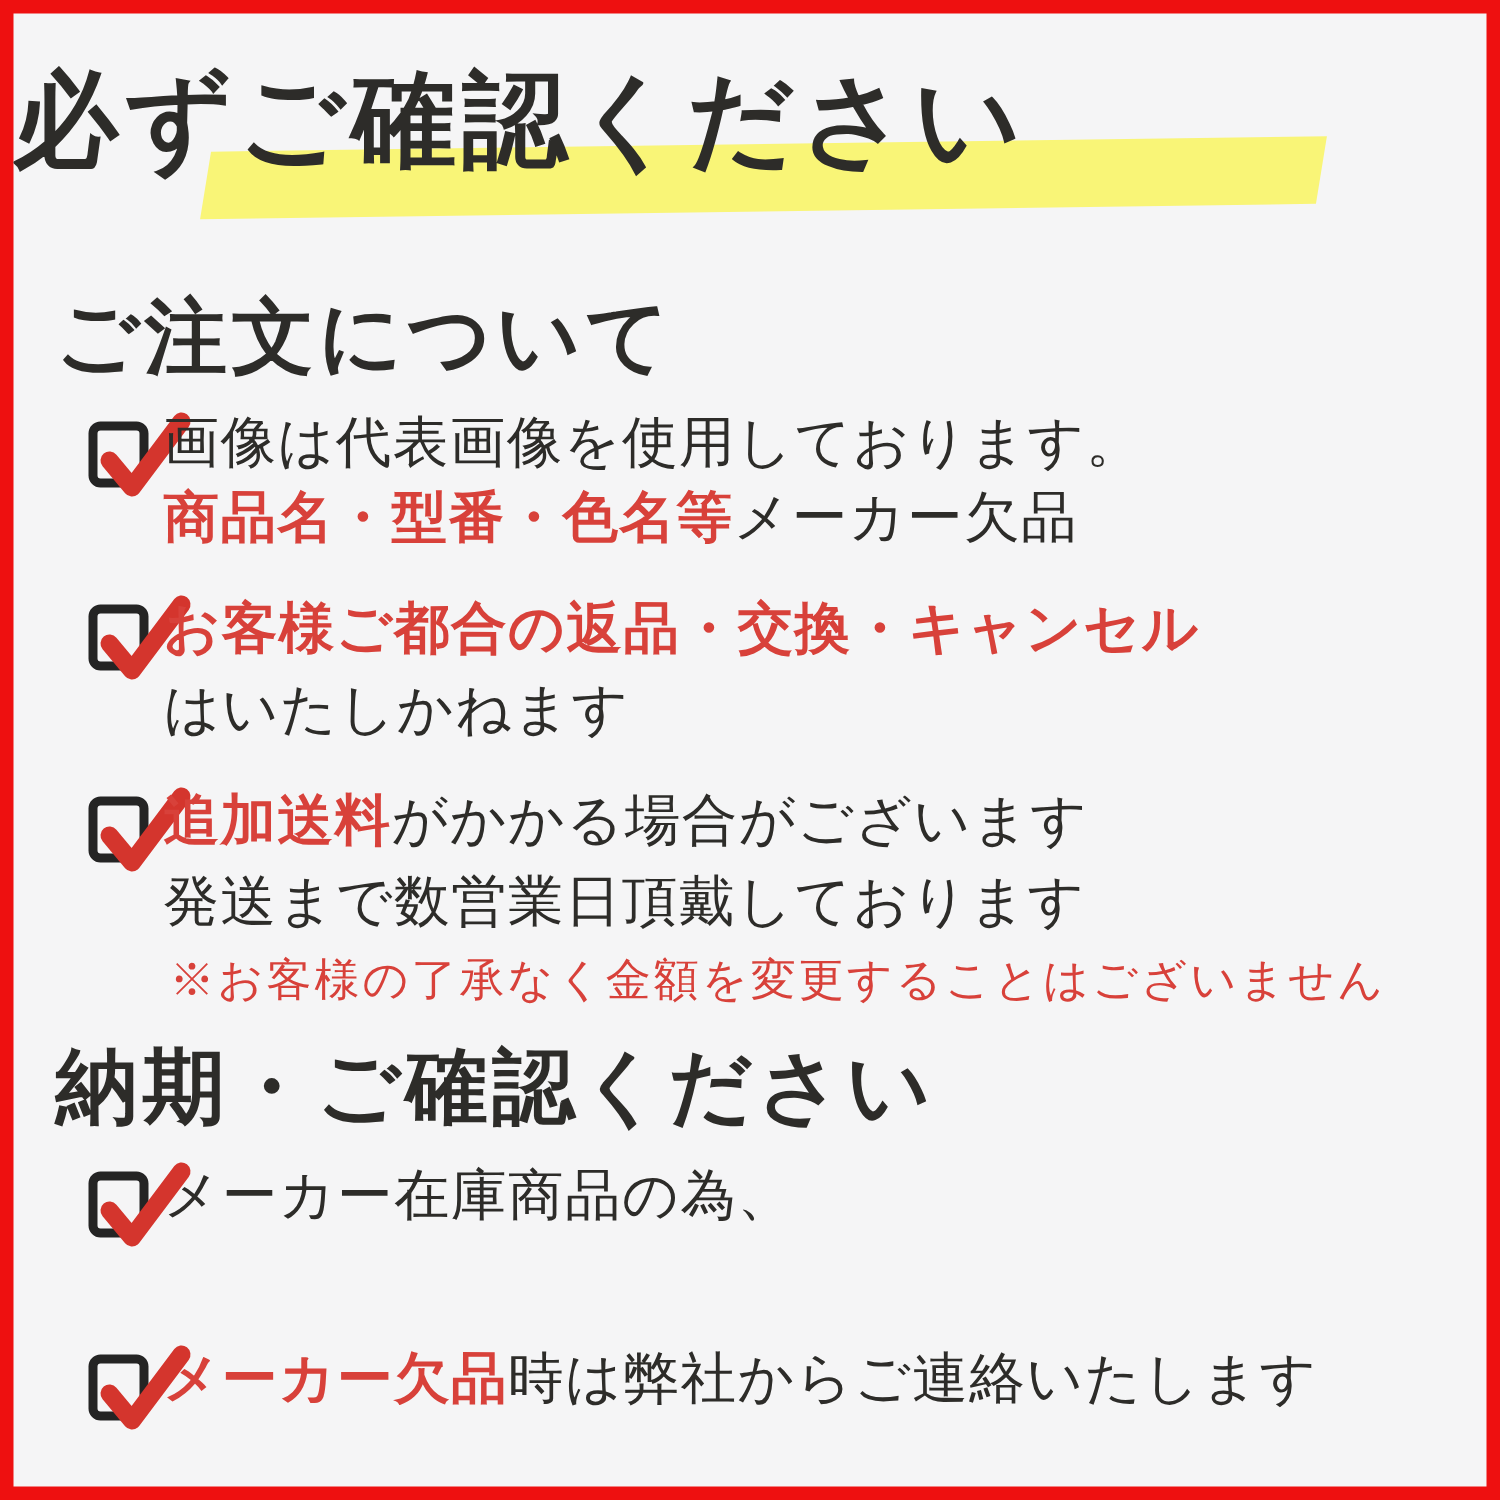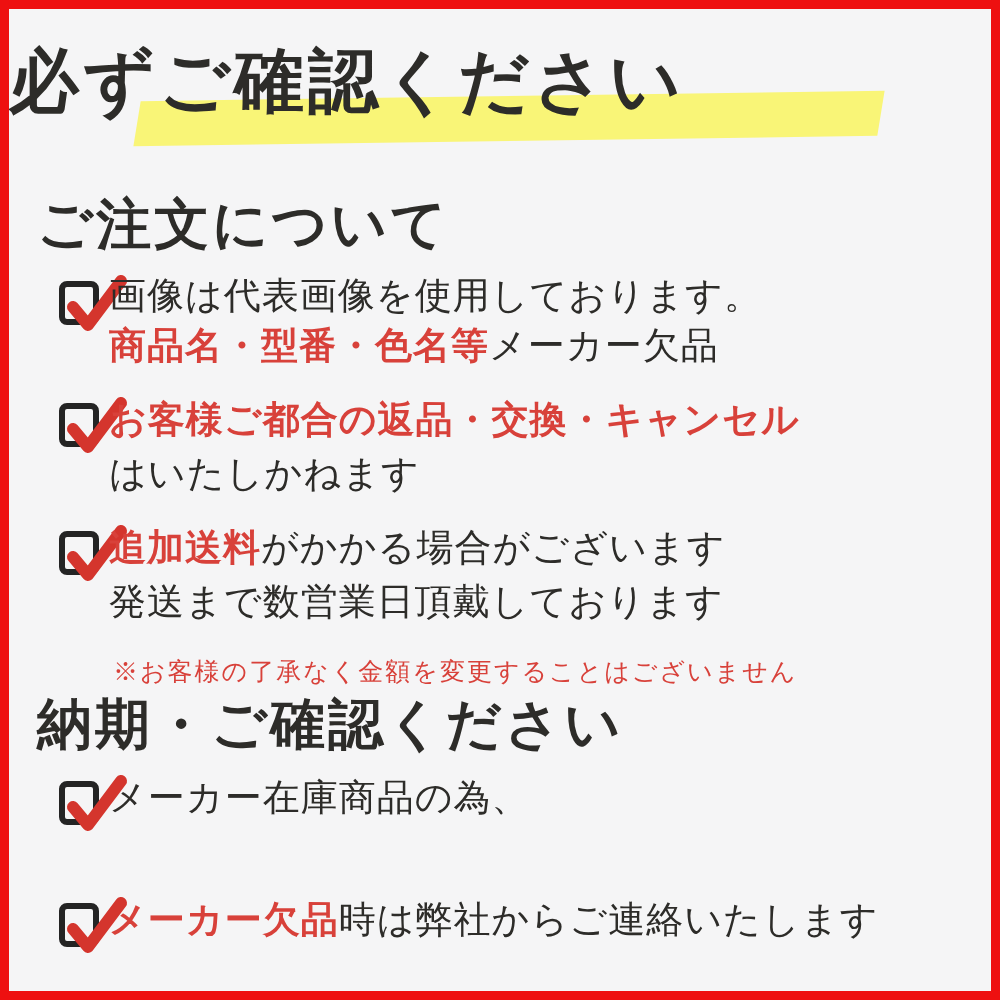--- a/index.html
+++ b/index.html
@@ -41,22 +41,22 @@
   }
   .row{
     position:absolute;left:100px;
     font-size:37px;letter-spacing:1px;line-height:1;
     white-space:nowrap;z-index:2;
   }
   .seg{color:var(--ink);}
   .seg.red{color:var(--accent_red);font-weight:700;}
   .note{
     position:absolute;left:104px;
-    font-size:25px;letter-spacing:2px;line-height:1;
-    color:var(--accent_red);white-space:nowrap;z-index:2;margin-top:20px;
+    font-size:30px;letter-spacing:2px;line-height:1;
+    color:var(--accent_red);white-space:nowrap;z-index:2;
   }
   .cb{
     position:absolute;left:50px;
     width:40px;height:44px;
     box-sizing:border-box;
     border:6px solid var(--box_black);
     border-radius:8px;
     z-index:2;
   }
   .cb svg{

